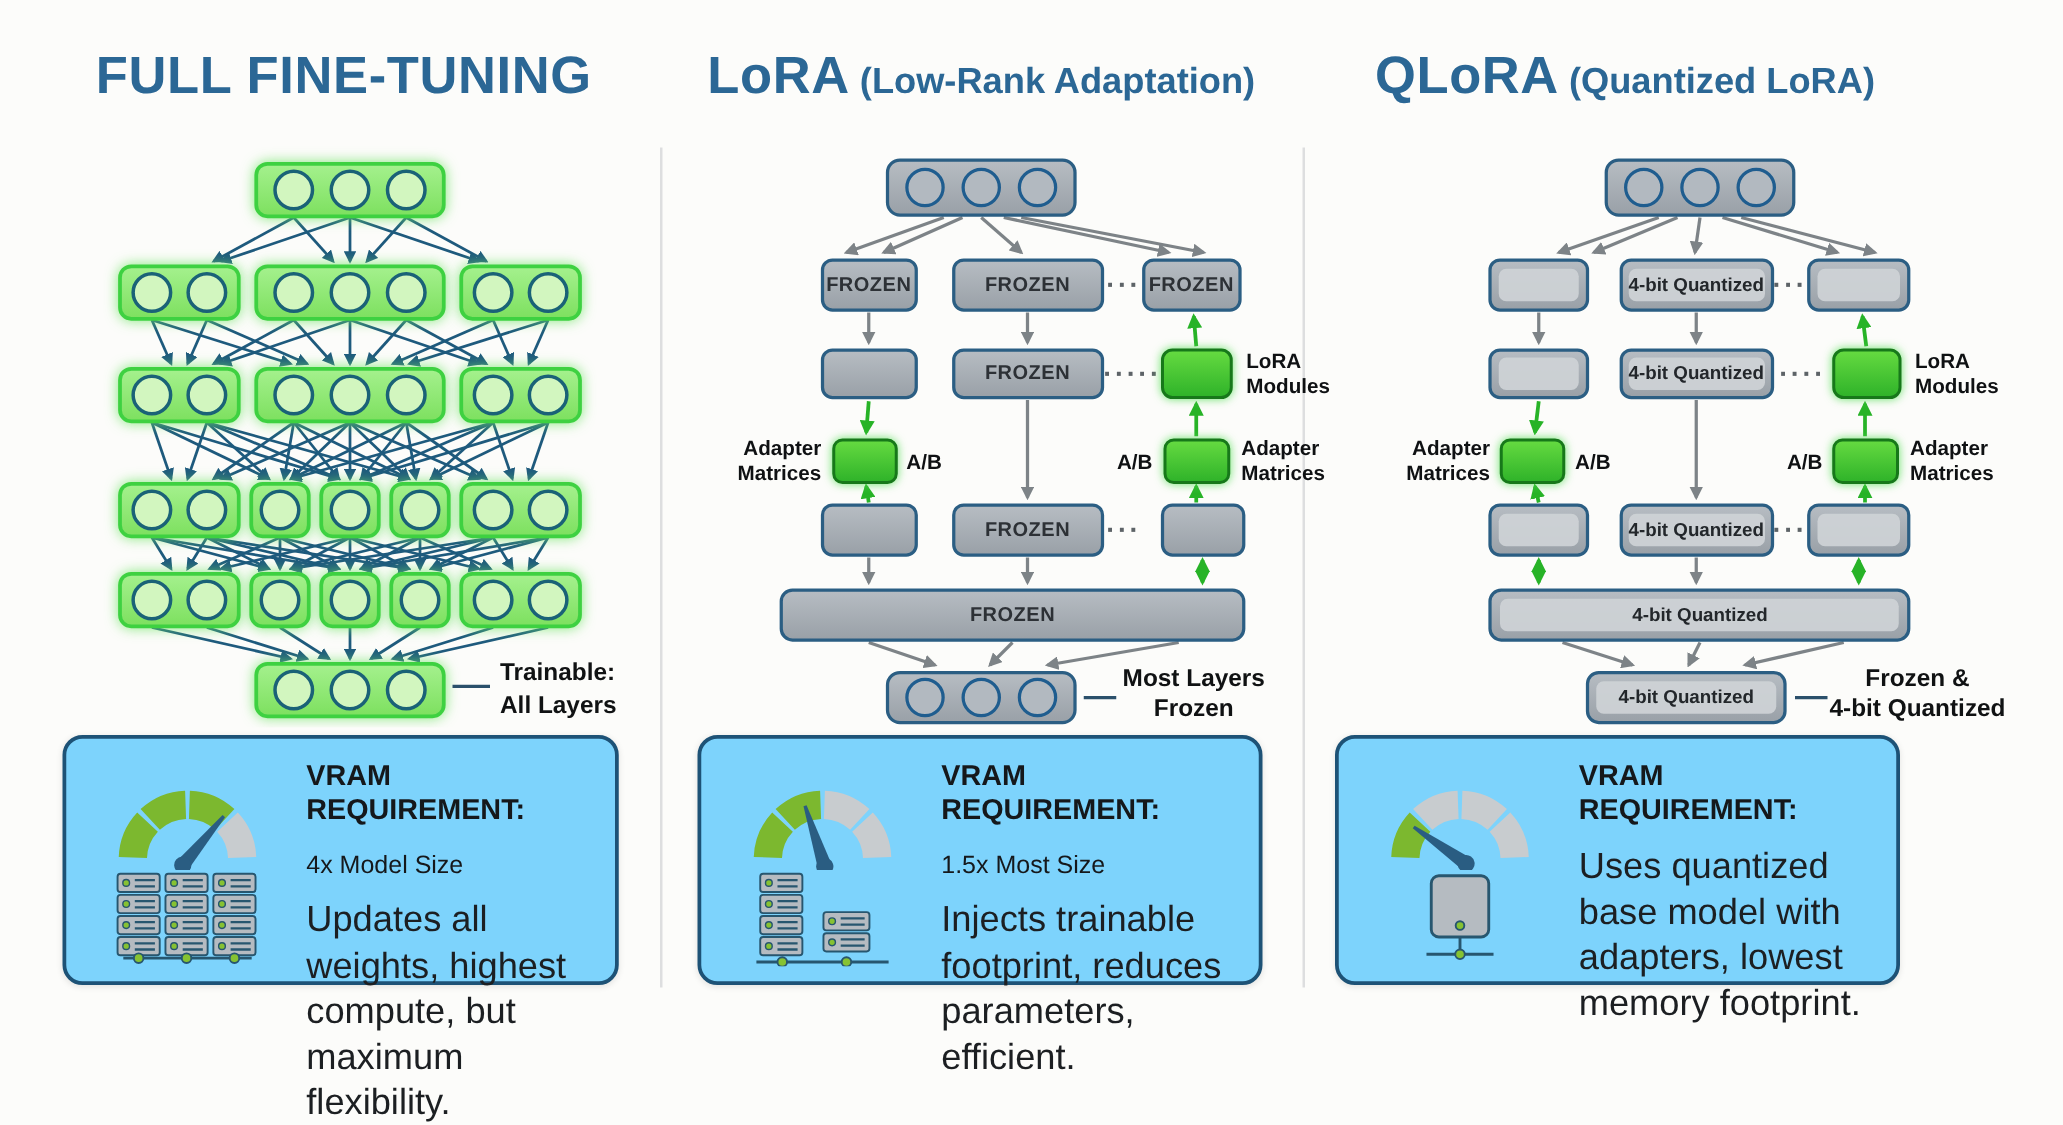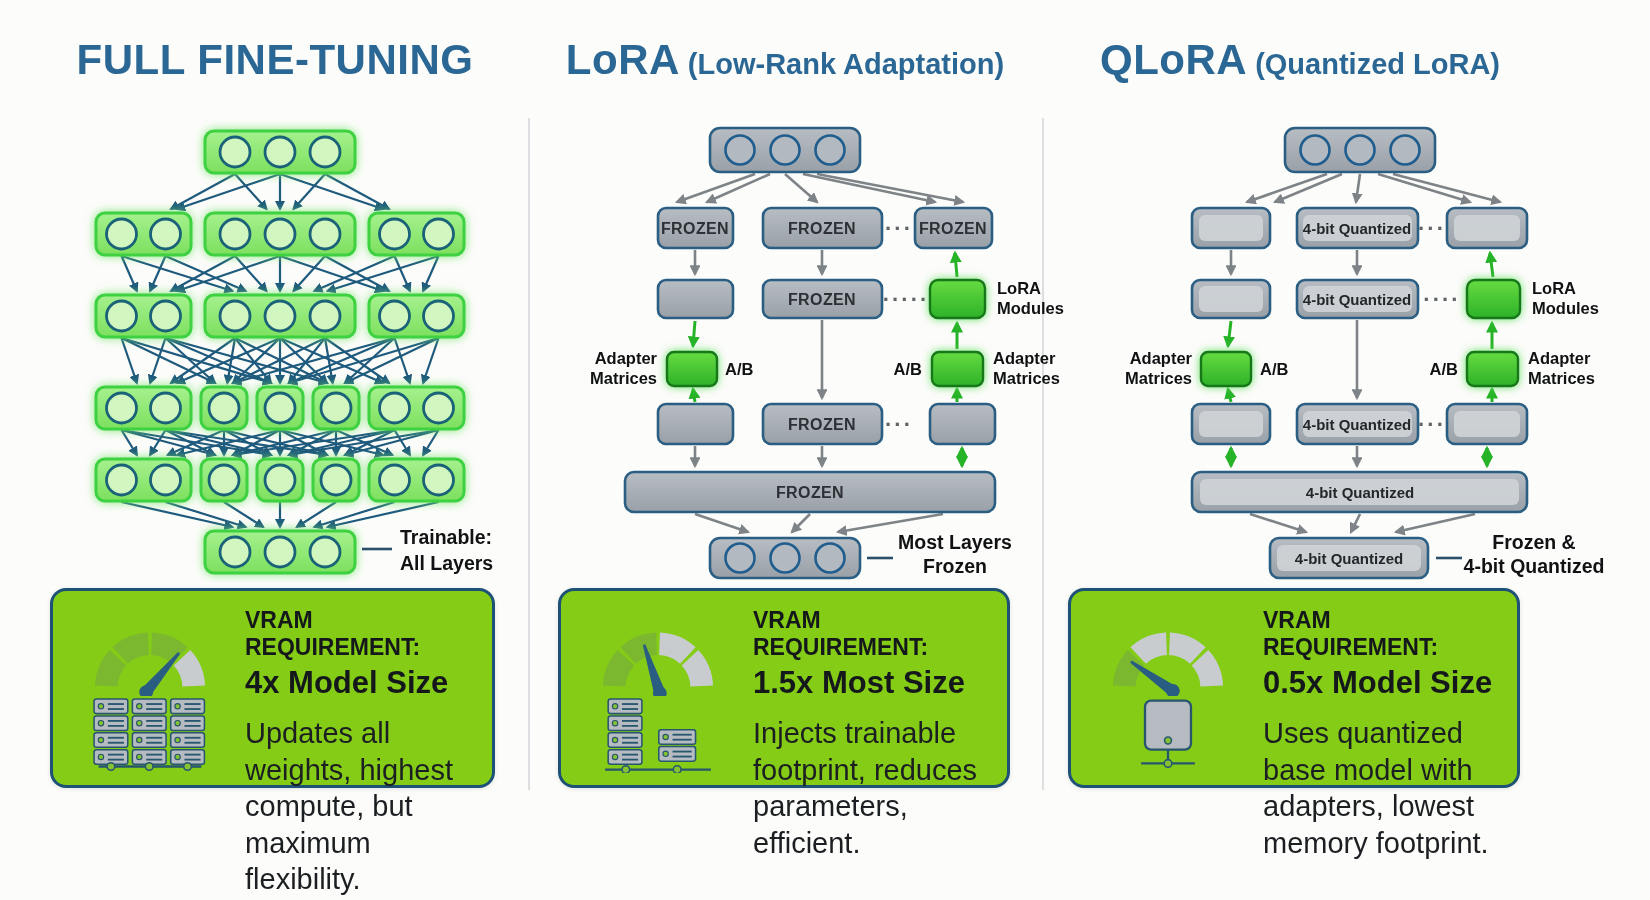--- a/index.html
+++ b/index.html
@@ -30,29 +30,29 @@
   .q-label{font-size:15px;font-weight:700;fill:#23272b;text-anchor:middle;dominant-baseline:central;}
   .side-label{font-size:16.5px;font-weight:700;fill:#0f1113;}
   .callout-text{font-size:19.5px;font-weight:700;fill:#101213;}
   .dots{font-size:22px;font-weight:700;fill:#5d6367;letter-spacing:2px;text-anchor:middle;dominant-baseline:central;}
   .dash{stroke:#2b506b;stroke-width:2.6;}
   .a-gray line{stroke:#7d8387;stroke-width:2.6;}
   .a-green line{stroke:#27b327;stroke-width:3;}
 
   
   .card{
-    position:absolute;top:588px;height:200px;background:#84cc16;
+    position:absolute;top:588px;height:200px;background:#7dd3fc;
     border:3px solid #1d5276;border-radius:16px;box-sizing:border-box;
     box-shadow:0 1px 5px rgba(0,0,0,.10);
     display:flex;gap:16px;padding:12px 18px;justify-content:center;
   }
   .card-left{width:158px;display:flex;flex-direction:column;align-items:center;justify-content:space-between;}
   .card-right{flex:1;padding-top:4px;}
   .vram-label{font-size:23px;font-weight:800;color:#15181b;}
-  .vram-value{font-size:31px;font-weight:700;color:#15181b;margin-top:4px;}
+  .vram-value{font-size:20px;font-weight:400;color:#15181b;margin-top:20px;}
   .card-desc{font-size:29px;color:#1c1f22;margin-top:14px;line-height:1.26;font-weight:400;max-width:265px;}
 
   .footer-title{
     position:absolute;top:806px;width:100%;text-align:center;
     font-size:31px;font-weight:800;color:#0b0d0e;letter-spacing:.3px;
   }
 </style>
 </head>
 <body>
 
@@ -544,19 +544,18 @@
       <svg width="150" height="78" viewBox="0 0 150 100">
         <rect x="45" y="6" width="60" height="64" rx="8" fill="#b5bbc1" stroke="#27566f" stroke-width="3"></rect>
         <circle cx="75" cy="58" r="4.5" fill="#86c232" stroke="#27566f" stroke-width="2"></circle>
         <line x1="75" y1="70" x2="75" y2="88" stroke="#27566f" stroke-width="3"></line>
         <line x1="40" y1="88" x2="110" y2="88" stroke="#27566f" stroke-width="3"></line>
         <circle cx="75" cy="88" r="5" fill="#86c232" stroke="#27566f" stroke-width="2"></circle>
       </svg>
     </div>
     <div class="card-right">
       <div class="vram-label">VRAM REQUIREMENT:</div>
-      <div class="vram-value">0.5x Model Size</div>
       <div class="card-desc">Uses quantized base model with adapters, lowest memory footprint.</div>
     </div>
   </div>
 
 
 </div>
 
 </body></html>

